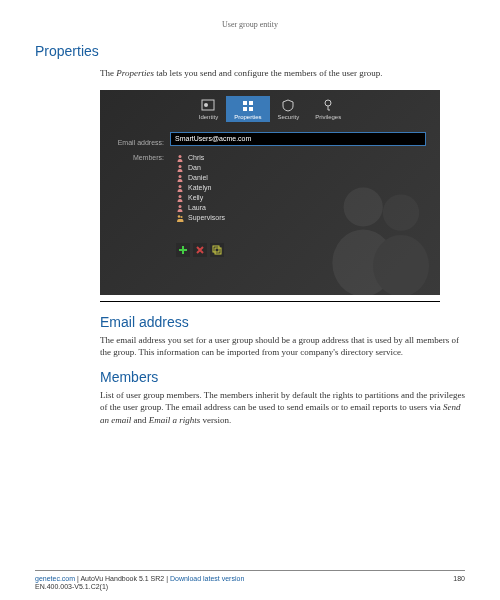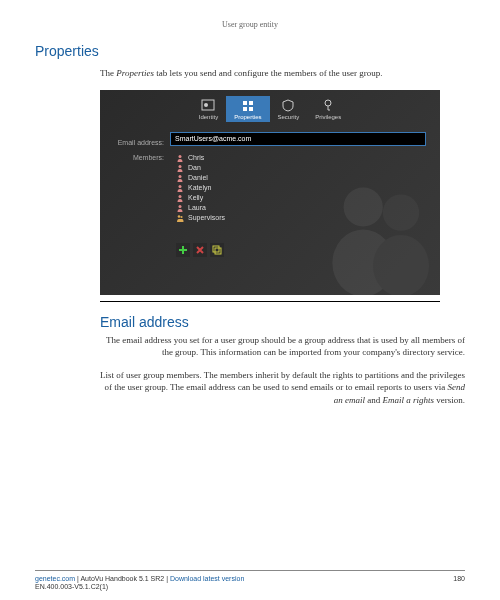--- a/index.html
+++ b/index.html
@@ -138,21 +138,20 @@
   }
   .sub-title {
     color: #1a5fa0;
     font-size: 14px;
     font-weight: normal;
     margin-bottom: 4px;
     font-family: Arial, sans-serif;
   }
   .sub-text {
     line-height: 1.4;
-    text-align: right;
   }
   .sub-text em { font-style: italic; }
   .footer {
     position: absolute;
     bottom: 10px;
     left: 35px;
     right: 35px;
     border-top: 1px solid #888;
     padding-top: 4px;
     display: flex;
@@ -294,20 +293,21 @@
 </div>
 
 <hr class="divider">
 
 <div class="sub-section">
   <div class="sub-title">Email address</div>
   <div class="sub-text">The email address you set for a user group should be a group address that is used by all members of the group. This information can be imported from your company's directory service.</div>
 </div>
 
 <div class="sub-section">
+  <div class="sub-title">Members</div>
   <div class="sub-text">
     <span>List of user group members. The members inherit by default the rights to partitions and the privileges of the user group. The email address can be used to send emails or to email reports to users via </span><em>Send an email</em><span> and </span><em>Email a rights</em><span> version.</span>
   </div>
 </div>
 
 <div class="footer">
   <div class="footer-left">
     <div>
       <span class="link">genetec.com</span><span> | </span><span>AutoVu Handbook 5.1 SR2</span><span> | </span><span class="link">Download latest version</span>
     </div>

